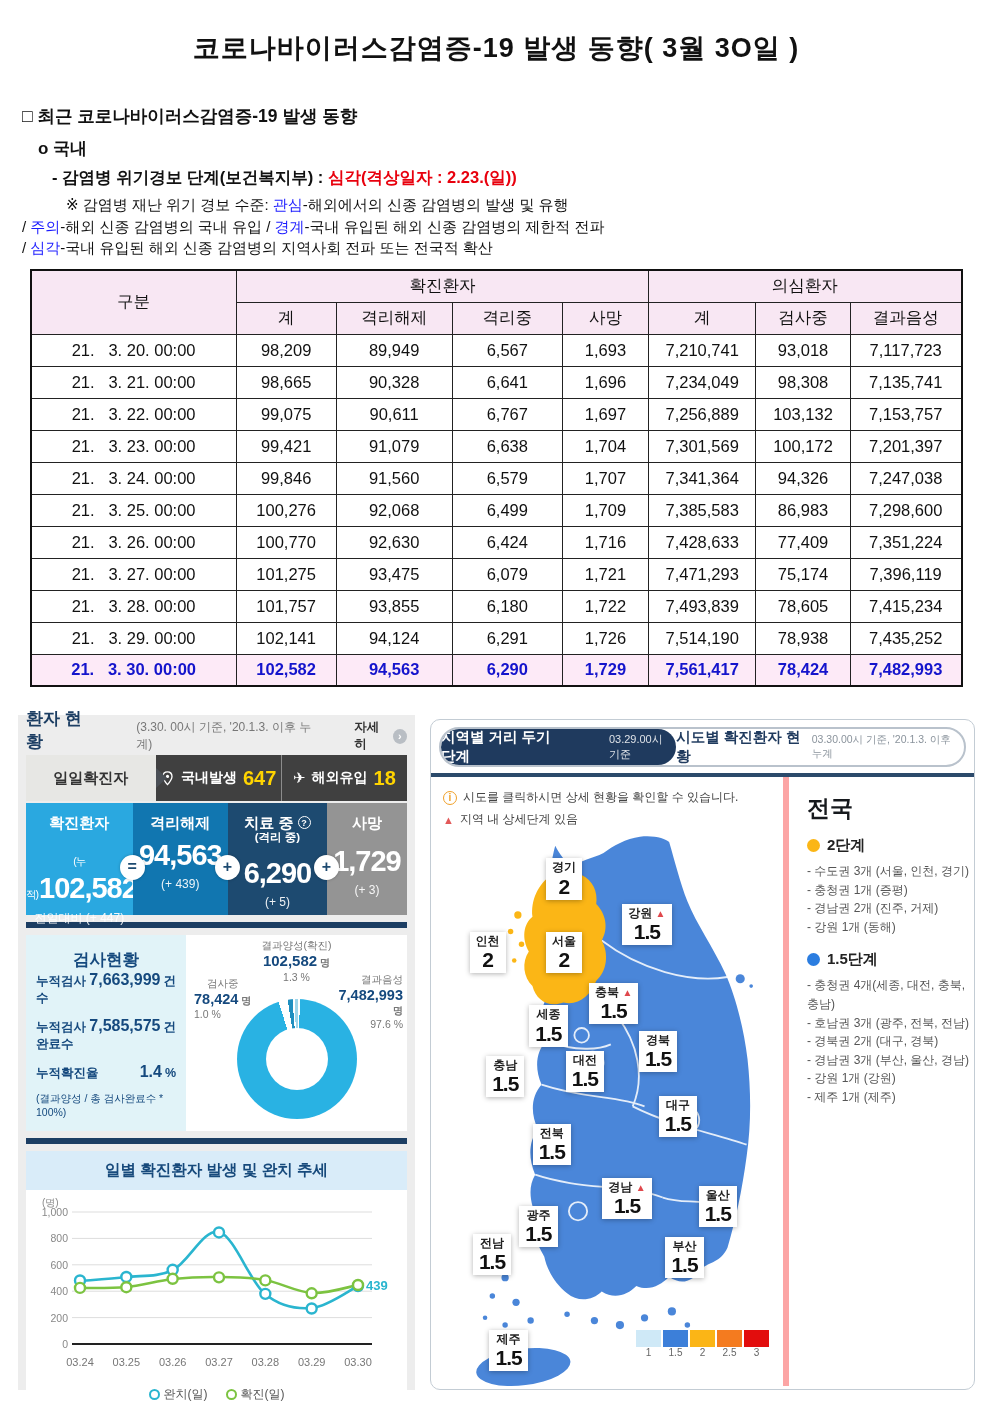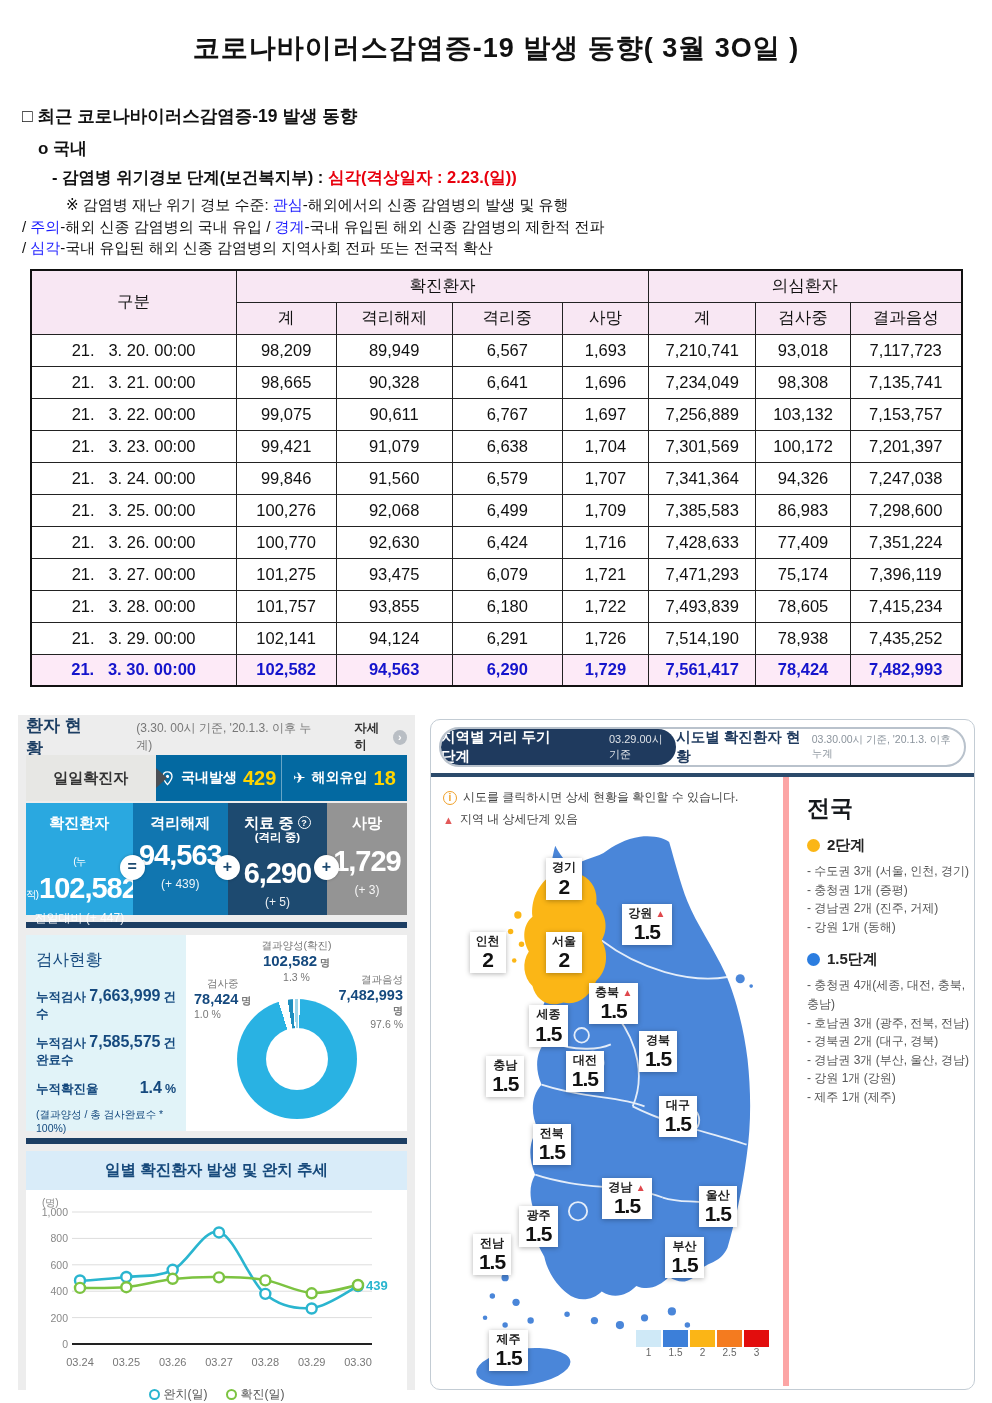--- a/index.html
+++ b/index.html
@@ -25,30 +25,30 @@
   .covid-table thead th { background:#f8e7f3; font-weight:500; }
   .covid-table td.num { text-align:center; }
   .covid-table tr.hl td { background:#fdeaf7; color:#1414cc; font-weight:800; }
   .covid-table td.date { white-space:pre; }
 
   
   .bottom { position:absolute; top:715px; left:0; width:992px; height:678px; }
 
   
   .patient-panel { position:absolute; left:18px; top:0; width:397px; height:675px; background:#ededed; padding:6px 8px; }
-  .pp-header { display:flex; align-items:center; height:32px;gap:36px; }
+  .pp-header { display:flex; align-items:flex-end; height:32px;gap:36px; }
   .pp-title { font-size:17px; font-weight:800; color:#1c3e63; }
   .pp-sub { font-size:12px; color:#777; margin-left:5px; }
   .pp-more { margin-left:auto; font-size:12.5px; color:#333; font-weight:700; display:flex; align-items:center; gap:3px; cursor:pointer; }
   .pp-more .chev { width:15px; height:15px; border-radius:50%; background:#b9bec4; color:#fff; font-size:11px; line-height:14px; text-align:center; }
 
   .daily-bar { display:flex; height:46px; margin-top:2px;justify-content:space-between; }
   .daily-left { width:34%; background:#e7e7e4; display:flex; align-items:center; justify-content:center; font-size:15px; font-weight:800; color:#333; position:relative; }
   .daily-left .arrow { position:absolute; right:-11px; top:50%; transform:translateY(-50%); width:0; height:0; border-top:10px solid transparent; border-bottom:10px solid transparent; border-left:11px solid #4a4f55; z-index:2; }
-  .daily-right { width:66%; background:#0369a1; display:flex; color:#fff; }
+  .daily-right { width:66%; background:#404040; display:flex; color:#fff; }
   .daily-cell { flex:1; display:flex; align-items:center; justify-content:center; gap:6px; font-size:14px; font-weight:700; }
   .daily-cell + .daily-cell { border-left:1px solid rgba(255,255,255,.4); }
   .daily-val { color:#ffd400; font-size:20px; font-weight:800; }
   .mini-icon { width:15px; height:15px; }
 
   .cards { display:flex; height:112px; position:relative; margin-top:2px; }
   .card { color:#fff; text-align:center; padding-top:12px; position:relative; }
   .card1 { width:28%; background:#2aa8e0; }
   .card2 { width:25%; background:#1176b0; }
   .card3 { width:26%; background:#1d4a70; }
@@ -60,21 +60,21 @@
   .card-prefix { font-size:10.5px; font-weight:400; margin-right:1px; }
   .card-sub { font-size:12px; margin-top:5px; opacity:.92; }
   .help-circle { display:inline-block; width:13px; height:13px; border:1.4px solid #fff; border-radius:50%; font-size:9px; line-height:12px; font-weight:700; vertical-align:2px; }
   .op-circle { position:absolute; top:52px; width:25px; height:25px; border-radius:50%; background:#fff; color:#1d4a70; font-size:16px; font-weight:800; text-align:center; line-height:24px; z-index:3; box-shadow:0 0 3px rgba(0,0,0,.25); }
   .op1 { left:calc(28% - 13px); } .op2 { left:calc(53% - 13px); } .op3 { left:calc(79% - 13px); }
 
   .navy-bar { height:6px; background:#1c3e63; margin:7px 0; }
 
   .testing { display:flex; height:196px; background:#fff; }
   .testing-left { width:42%; background:#e1f3f8; color:#15497e; padding:14px 10px 0 10px; }
-  .testing-title { font-size:16.5px; font-weight:400; margin-bottom:16px; }
+  .testing-title { text-align:center; font-size:16.5px; font-weight:700; }
   .testing-row { display:flex; align-items:baseline; font-size:12.5px; font-weight:700; margin-bottom:10px; }
   .testing-row .tv { margin-left:auto; font-size:16px; font-weight:800; }
   .testing-row .tu { font-size:12.5px; margin-left:3px; font-weight:700; }
   .testing-note { font-size:10.5px; margin-top:2px; color:#15497e; }
   .testing-right { width:58%; position:relative; }
   .donut { position:absolute; left:50%; top:64px; transform:translateX(-50%); width:120px; height:120px; border-radius:50%; }
   .donut::after { content:""; position:absolute; left:29px; top:29px; width:62px; height:62px; background:#fff; border-radius:50%; }
   .dlab { position:absolute; font-size:10.5px; color:#777; line-height:1.25; }
   .dlab .dv { color:#15497e; font-size:14.5px; font-weight:800; }
   .dlab .du { font-size:10px; font-weight:700; }
@@ -301,21 +301,21 @@
         <span>일일확진자</span>
         <span class="arrow"></span>
       </div>
       <div class="daily-right">
         <div class="daily-cell">
           <svg class="mini-icon" viewBox="0 0 16 16">
               <path d="M8,1 C5.2,1 3.2,3 3.2,5.8 C3.2,9 8,14.5 8,14.5 C8,14.5 12.8,9 12.8,5.8 C12.8,3 10.8,1 8,1 Z" fill="none" stroke="#fff" stroke-width="1.4"></path>
               <circle cx="8" cy="5.8" r="1.7" fill="#fff"></circle>
             </svg>
           <span>국내발생</span>
-          <span class="daily-val">429</span>
+          <span class="daily-val">647</span>
         </div>
         <div class="daily-cell">
           <span style="font-size:15px;">✈</span>
           <span>해외유입</span>
           <span class="daily-val">18</span>
         </div>
       </div>
     </div>
 
     <div class="cards" id="cards">

